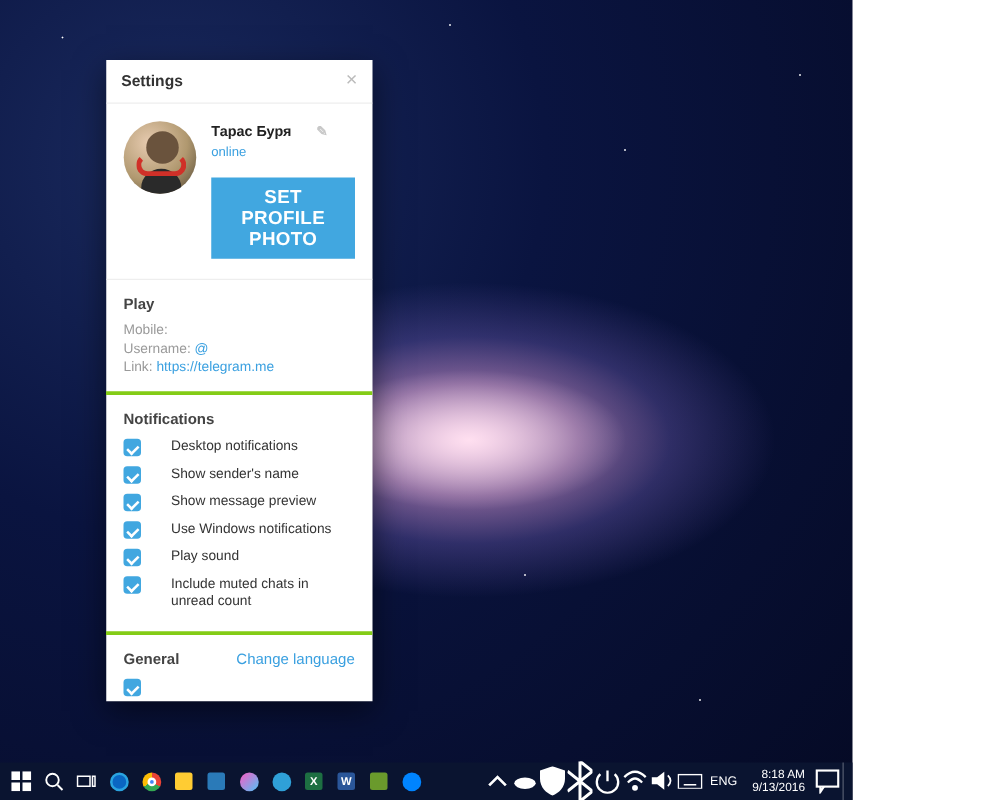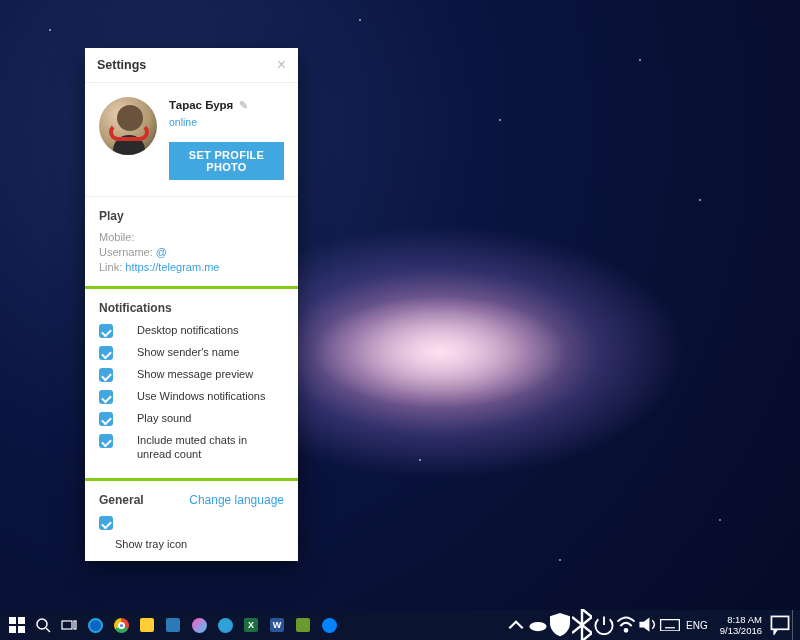--- a/index.html
+++ b/index.html
@@ -1,19 +1,19 @@
 <!DOCTYPE html>
 <html><head>
 <meta charset="utf-8">
 <style>
   * { box-sizing: border-box; margin: 0; padding: 0; }
   html, body { width: 800px; height: 640px; overflow: hidden; font-family: "Segoe UI", Arial, sans-serif; }
   .desktop {
     position: relative;
-    width: 800px; height: 640px;
+    width: 682px; height: 640px;
     background:
       radial-gradient(ellipse 350px 180px at 55% 55%, rgba(255,220,240,0.9), rgba(210,150,210,0.6) 25%, rgba(120,100,190,0.35) 46%, rgba(30,40,100,0) 70%),
       radial-gradient(ellipse 180px 80px at 55% 55%, rgba(255,255,240,1), rgba(255,255,240,0) 70%),
       radial-gradient(circle at 20% 20%, #1a2a5e, #0a1440 40%, #050a25 100%);
   }
   .stars::before, .stars::after {
     content:""; position:absolute; inset:0; background-image:
       radial-gradient(1px 1px at 50px 30px,#fff,transparent),
       radial-gradient(1px 1px at 120px 80px,#cfd8ff,transparent),
       radial-gradient(1px 1px at 640px 60px,#fff,transparent),
@@ -35,24 +35,24 @@
   }
   .titlebar { display:flex; align-items:center; padding:10px 12px; border-bottom:1px solid #eee;}
   .titlebar h1 { font-size:12.5px; font-weight:600; flex:1; color:#333;}
   .close { color:#bbb; font-size:16px; cursor:pointer; line-height:12px;}
   .profile { padding:14px 14px 16px; display:flex; gap:12px; align-items:flex-start; border-bottom:1px solid #eee;}
   .avatar { width:58px; height:58px; border-radius:50%; background:radial-gradient(circle at 35% 30%,#e7cbb0,#b0986f 55%, #4a4030); flex:0 0 auto; position:relative; overflow:hidden;}
   .avatar::after{content:"";position:absolute;left:18px;top:8px;width:26px;height:26px;border-radius:50%;background:#6a533d;}
   .avatar::before{content:"";position:absolute;left:14px;top:38px;width:32px;height:30px;border-radius:50% 50% 0 0;background:#2a2a2a;}
   .head-ring{position:absolute;left:10px;top:26px;width:40px;height:18px;border-radius:10px;border:4px solid #d03028;border-top-color:transparent;}
   .profile-meta { display:flex; flex-direction:column; gap:4px; padding-top:2px;}
-  .uname-row { display:flex; align-items:flex-start; gap:6px; font-weight:600; color:#222;}
+  .uname-row { display:flex; align-items:center; gap:20px; font-weight:600; color:#222;}
   .pencil { color:#c7c7c7; font-size:11px;}
   .online { color:#3aa0e0; font-size:10.5px;}
-  .btn-photo { margin-top:10px; background:#41A7E0; color:#fff; border:none; font-size:11px; font-weight:600; letter-spacing:.3px; padding:7px 10px; cursor:pointer;}
+  .btn-photo { margin-top:10px; background:#41A7E0; color:#fff; border:none; font-size:15px; font-weight:600; letter-spacing:.3px; padding:7px 10px; cursor:pointer;}
   .scroll { flex:1; overflow-y:auto; padding:0 0 0 0;}
   .section { padding:12px 14px 6px; }
   .section.bordered { border-top:3px solid #84cc16; margin-top:4px;}
   .sec-head { display:flex; align-items:baseline; justify-content:space-between; margin-bottom:8px;}
   .sec-title { font-weight:600; color:#444; font-size:12px;}
   .sec-link { color:#3aa0e0; font-size:12px; cursor:pointer;}
   .kv { color:#9a9a9a; font-size:11px; margin:3px 0;}
   .kv a, .linkish { color:#3aa0e0; text-decoration:none;}
   .opt { display:flex; align-items:flex-start; gap:8px; margin:7px 0;}
   .cb { width:14px; height:14px; border-radius:3px; background:#41A7E0; flex:0 0 auto; position:relative; margin-top:1px;}

